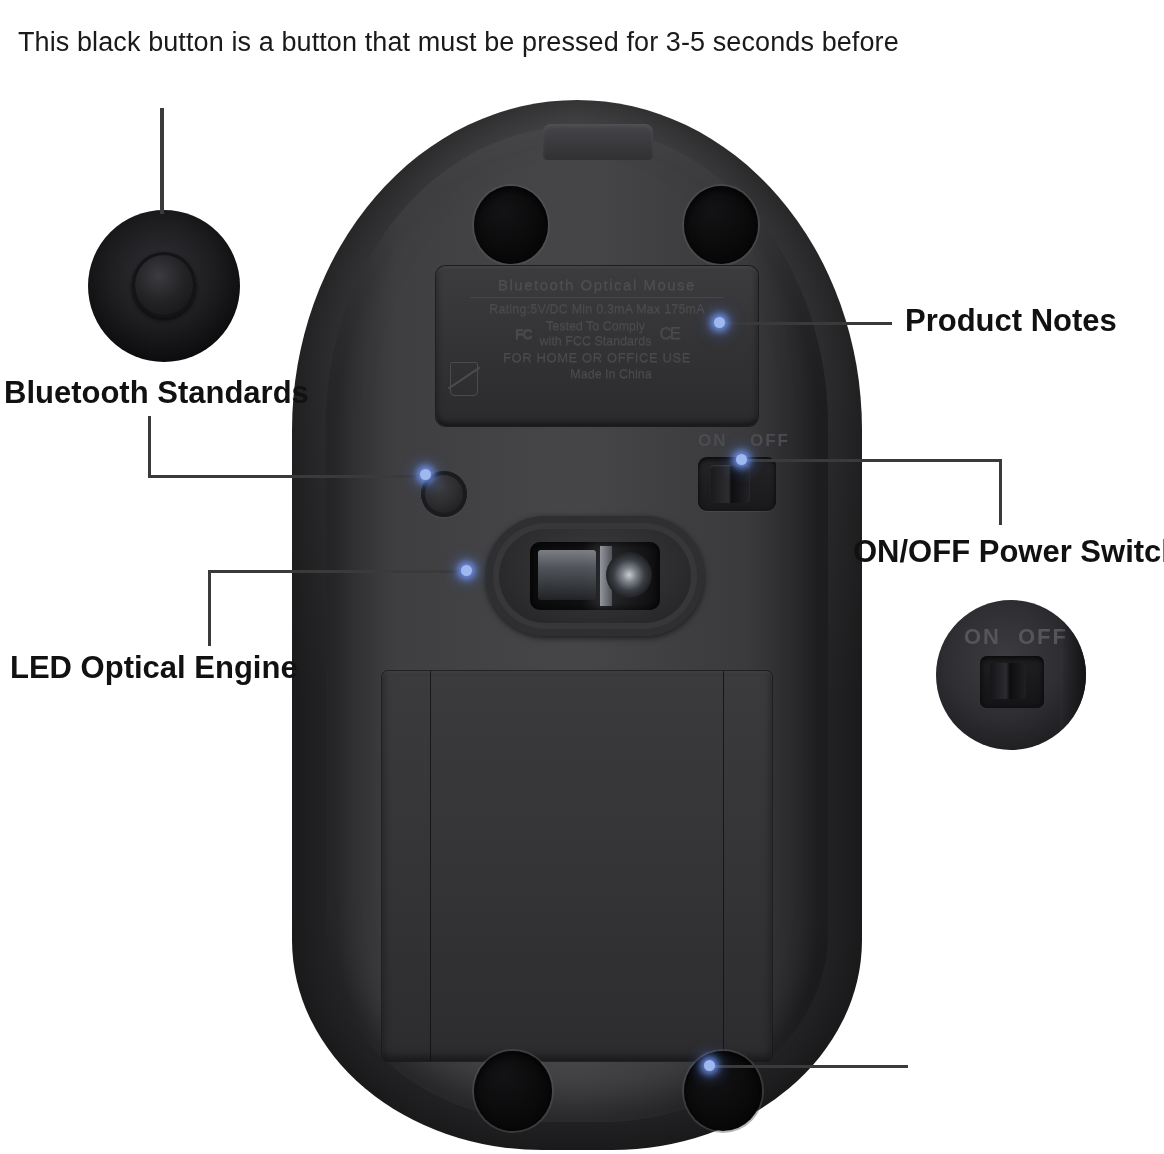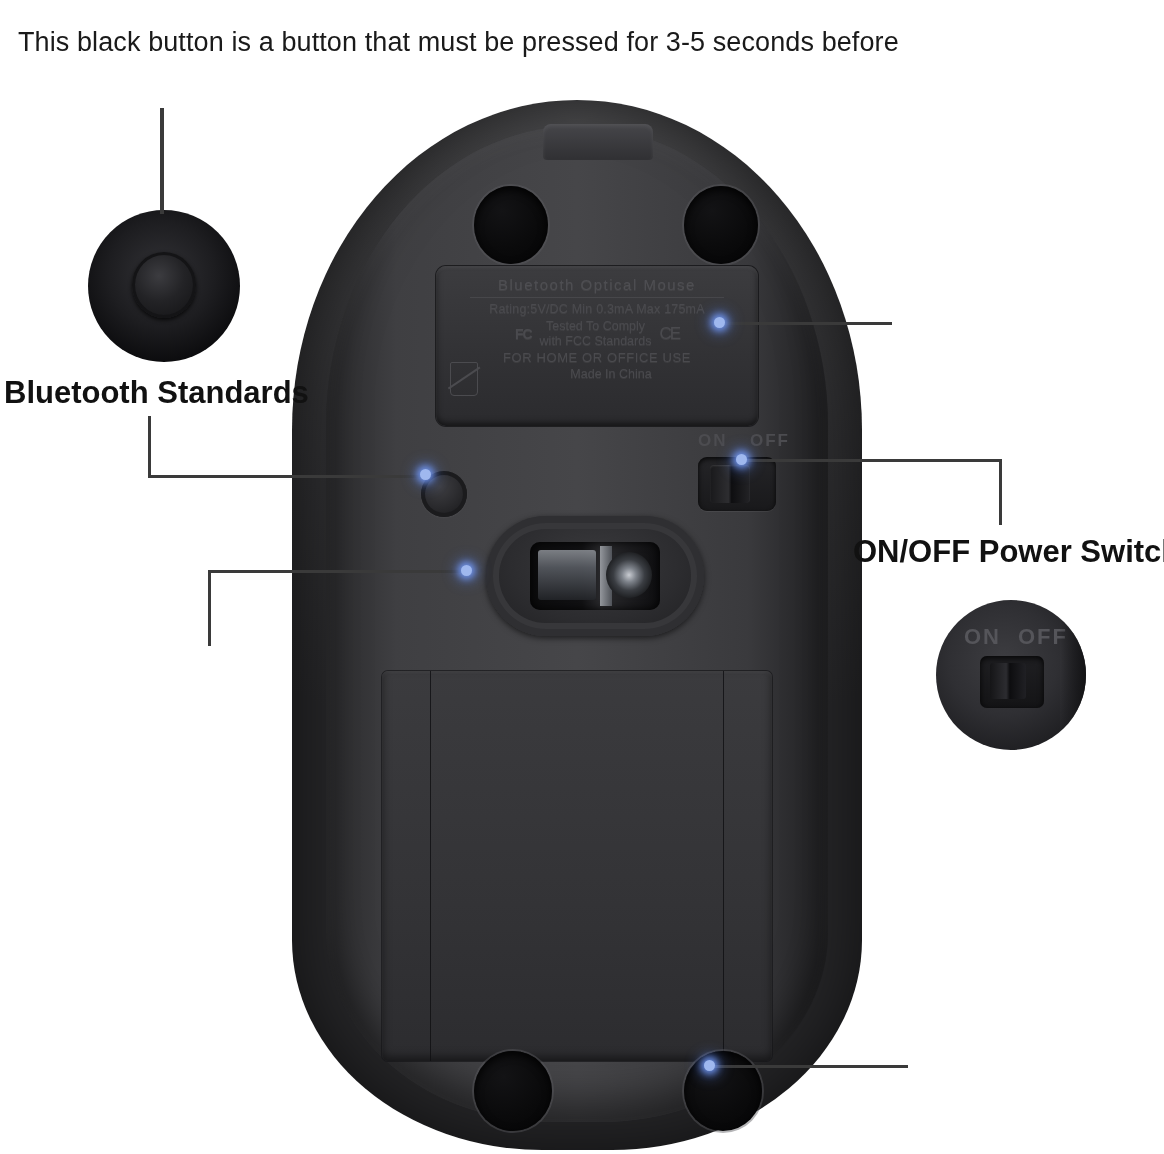--- a/index.html
+++ b/index.html
@@ -274,15 +274,17 @@
   <div class="dot" style="left:714px;top:305px;"></div>
 
   <div class="ln h" style="left:744px;top:447px;width:258px;"></div>
   <div class="ln v" style="left:999px;top:447px;height:66px;"></div>
   <div class="dot" style="left:736px;top:442px;"></div>
 
   <div class="ln h" style="left:712px;top:1053px;width:196px;"></div>
   <div class="dot" style="left:704px;top:1048px;"></div>
 
   <div class="label" id="lbl-bt">Bluetooth Standards</div>
+  <div class="label" id="lbl-led">LED Optical Engine</div>
+  <div class="label" id="lbl-notes">Product Notes</div>
   <div class="label" id="lbl-sw">ON/OFF Power Switch</div>
 
 </div>
 
 </body></html>

